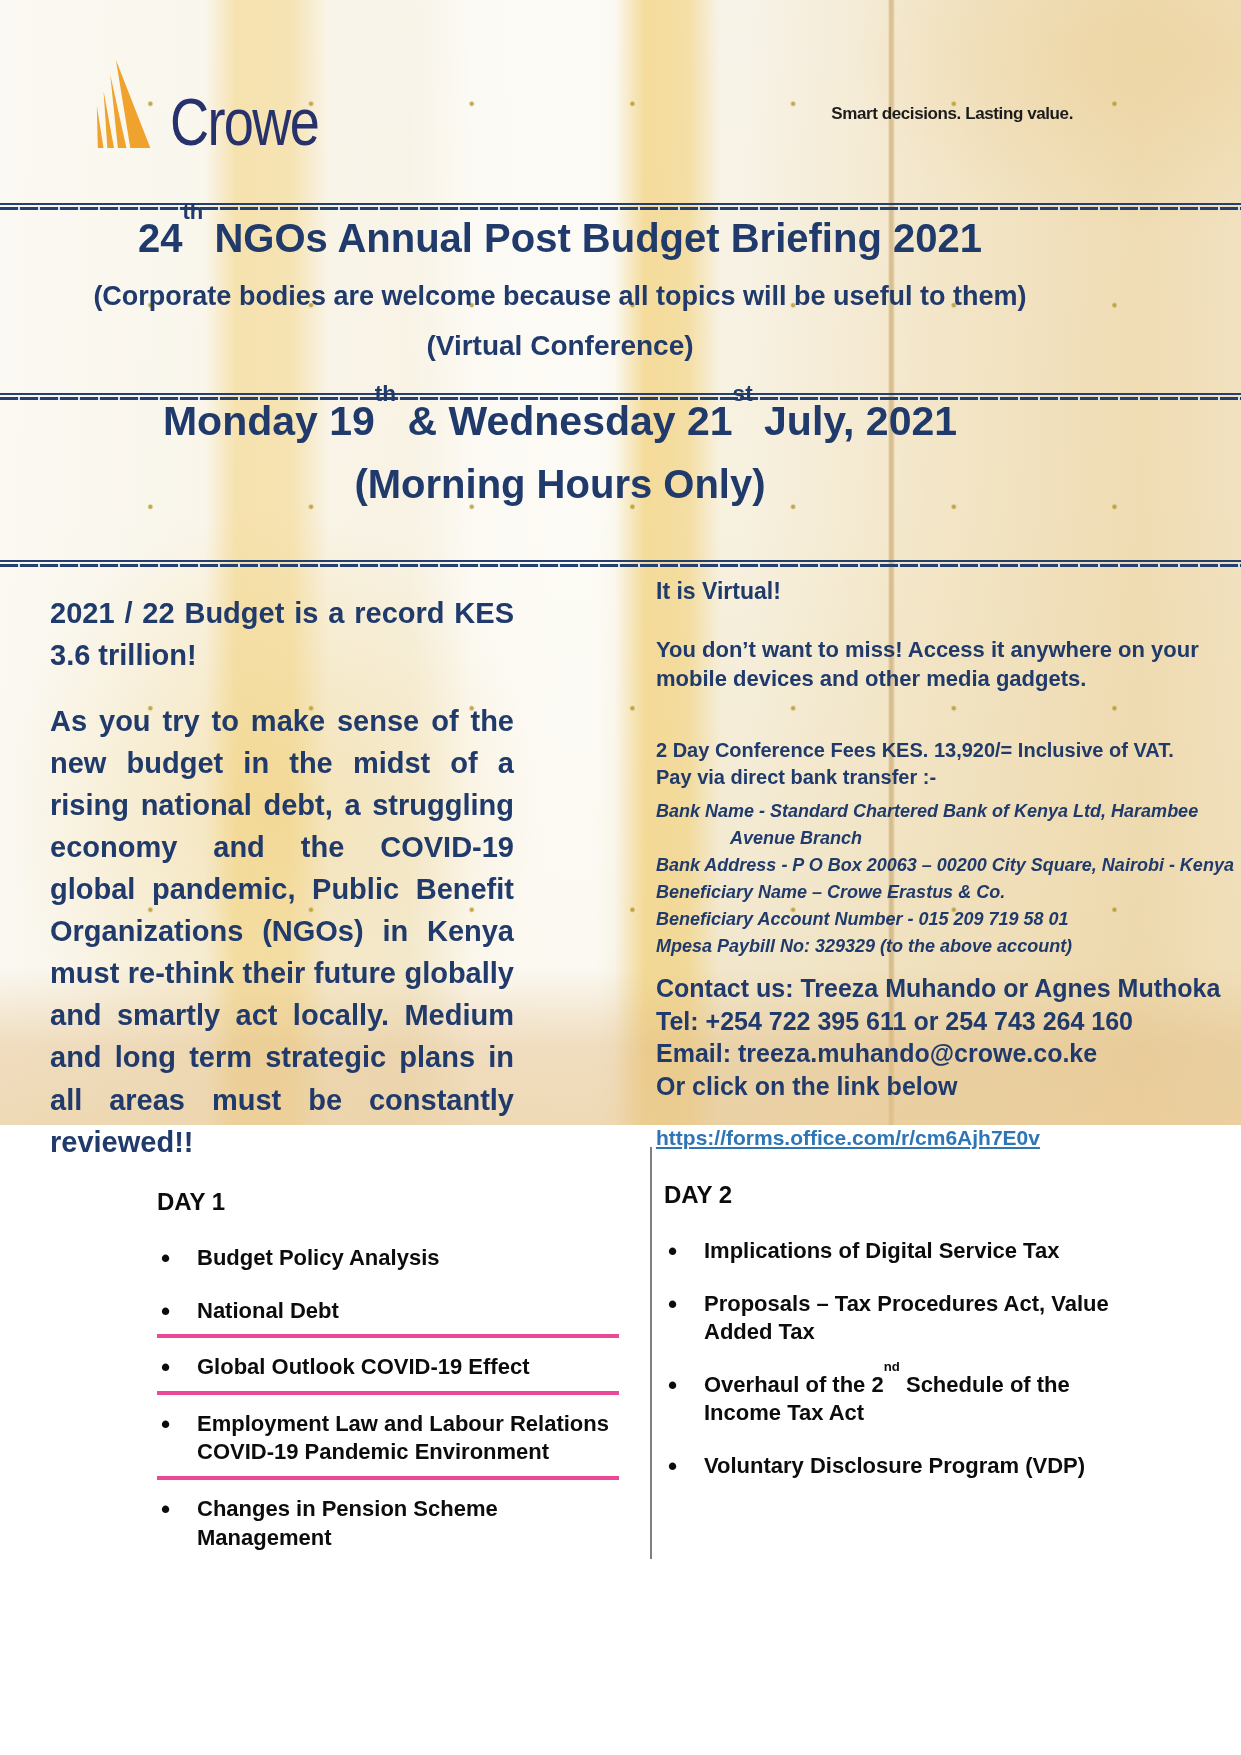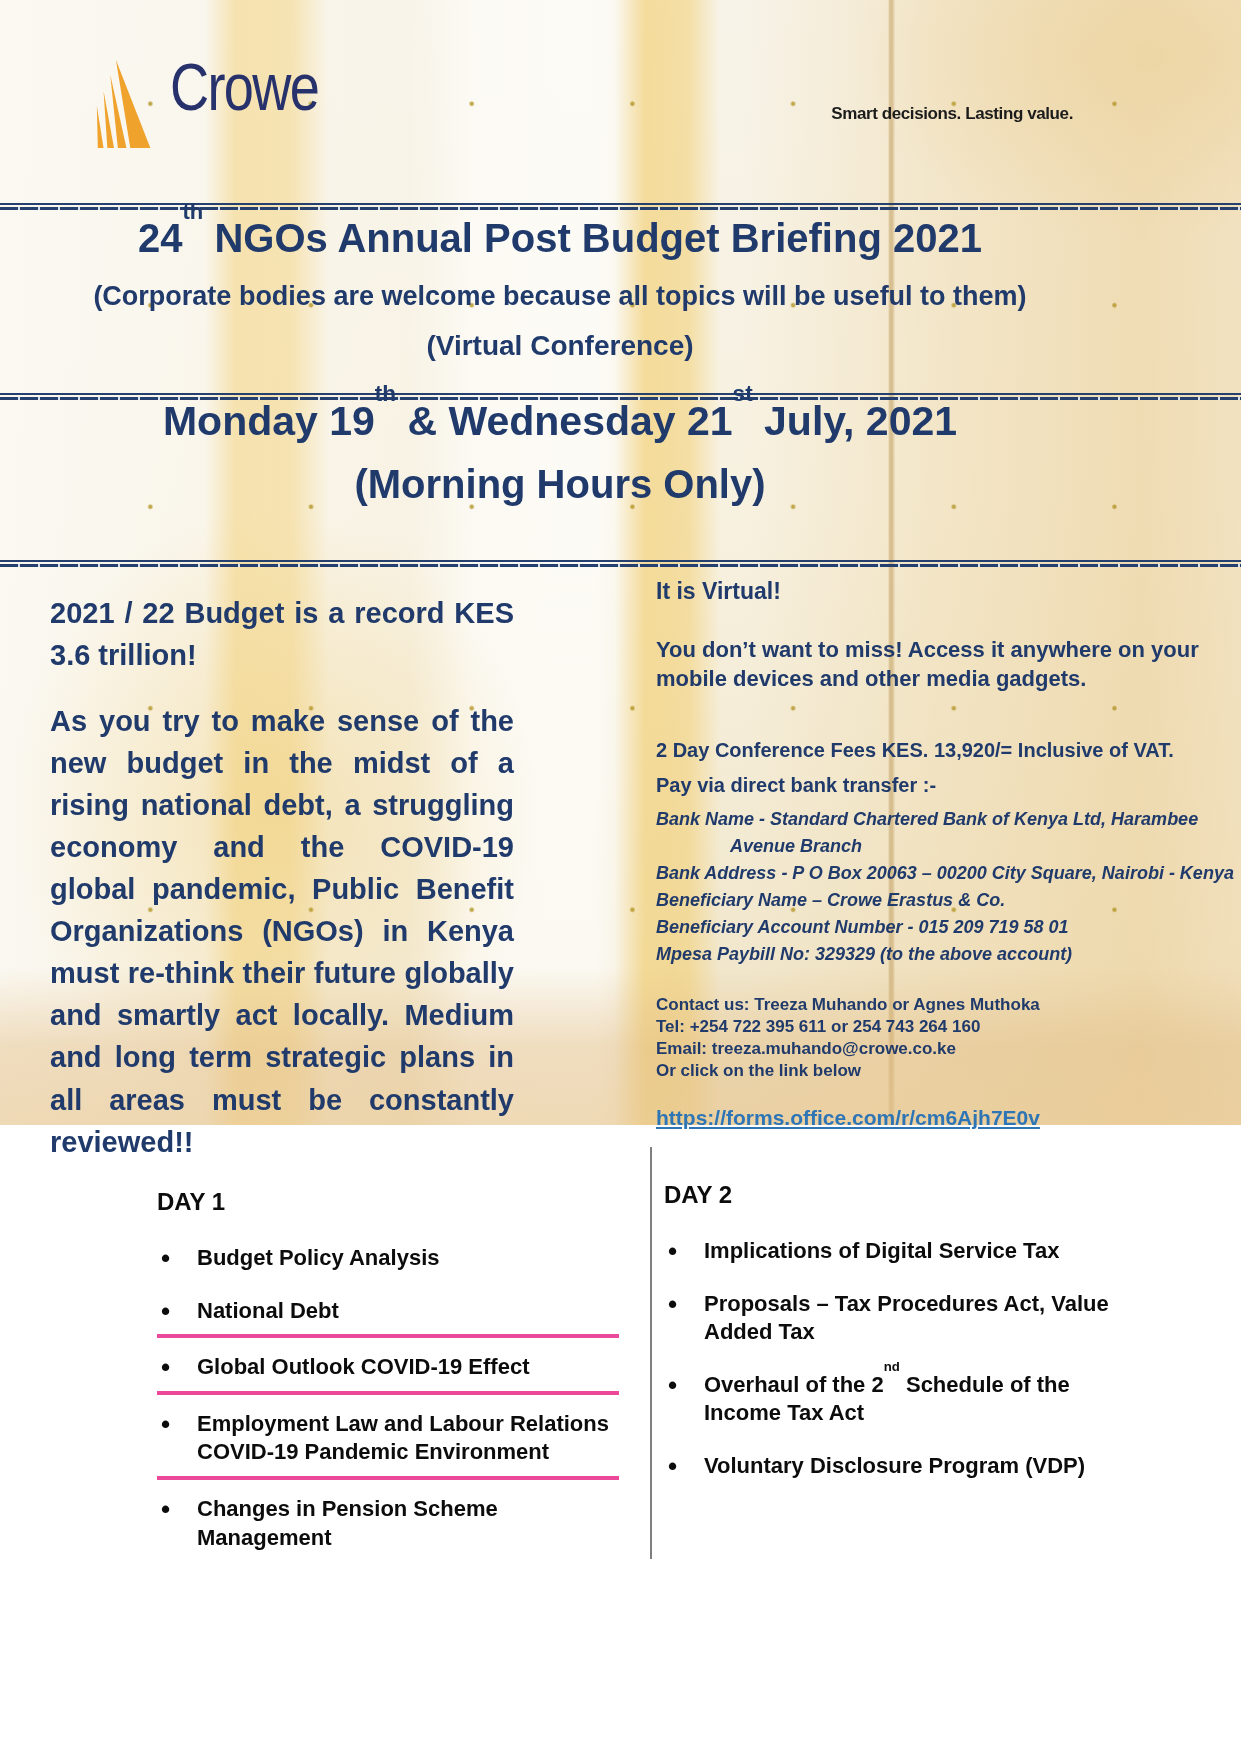--- a/index.html
+++ b/index.html
@@ -34,21 +34,21 @@
   .rule{
     position:absolute;left:0;width:1241px;height:7px;
     background:
       repeating-linear-gradient(90deg, #25406e 0 18px, #d7dfeb 18px 20px) left bottom / 100% 3.5px no-repeat,
       linear-gradient(#25406e,#25406e) left top / 100% 2px no-repeat;
   }
   .rule1{top:203px;}
   .rule2{top:393px;}
   .rule3{top:560px;}
   
-  .logo{position:absolute;left:72px;top:56px;display:flex;align-items:flex-start;gap:12px;}
+  .logo{position:absolute;left:72px;top:56px;display:flex;align-items:flex-end;gap:12px;}
   .logo svg{display:block;}
   .logo-text{
     font-size:66px;font-weight:500;color:#27316b;line-height:.95;
     letter-spacing:-2px;transform:scaleX(.82);transform-origin:left bottom;
   }
   .tagline{
     position:absolute;right:168px;top:104px;
     font-size:17px;font-weight:bold;color:#1b1b1b;letter-spacing:-.4px;
   }
   
@@ -63,26 +63,26 @@
   .intro{
     position:absolute;left:50px;top:576px;width:464px;
     color:#1f3a6b;font-weight:bold;font-size:29px;line-height:1.45;
     text-align:justify;
   }
   .intro p{margin:16px 0 24px 0;}
   
   .details{position:absolute;left:656px;top:578px;width:586px;color:#1f3a6b;font-weight:bold;}
   .d-head{font-size:23px;margin:0 0 30px 0;}
   .d-text{font-size:22px;line-height:1.32;width:556px;margin:0;}
-  .d-fees{margin:46px 0 12px 0;font-size:20px;white-space:nowrap;}
+  .d-fees{margin:46px 0 4px 0;font-size:20px;white-space:nowrap;}
   .d-pay{font-size:20px;margin:3px 0 0 0;}
   .bank{font-style:italic;font-size:18px;line-height:1.5;margin-top:9px;}
   .bank div{white-space:nowrap;}
   .bank .indent{padding-left:74px;}
-  .contact{font-size:17px;line-height:1.3;margin-top:26px;}
+  .contact{font-size:25px;line-height:1.3;margin-top:12px;}
   .reg-link{display:inline-block;margin-top:24px;color:#2e75b6;font-size:21px;
     text-decoration:underline;font-weight:bold;}
   
   .vline{position:absolute;left:650px;top:1147px;width:2px;height:412px;background:#7f7f7f;}
   .day{position:absolute;color:#0c0c0c;}
   .day1{left:157px;top:1188px;width:462px;}
   .day2{left:664px;top:1181px;width:470px;}
   .day-h{font-size:24px;font-weight:bold;margin:0 0 28px 0;}
   .item{
     position:relative;padding-left:40px;font-size:22px;font-weight:bold;

